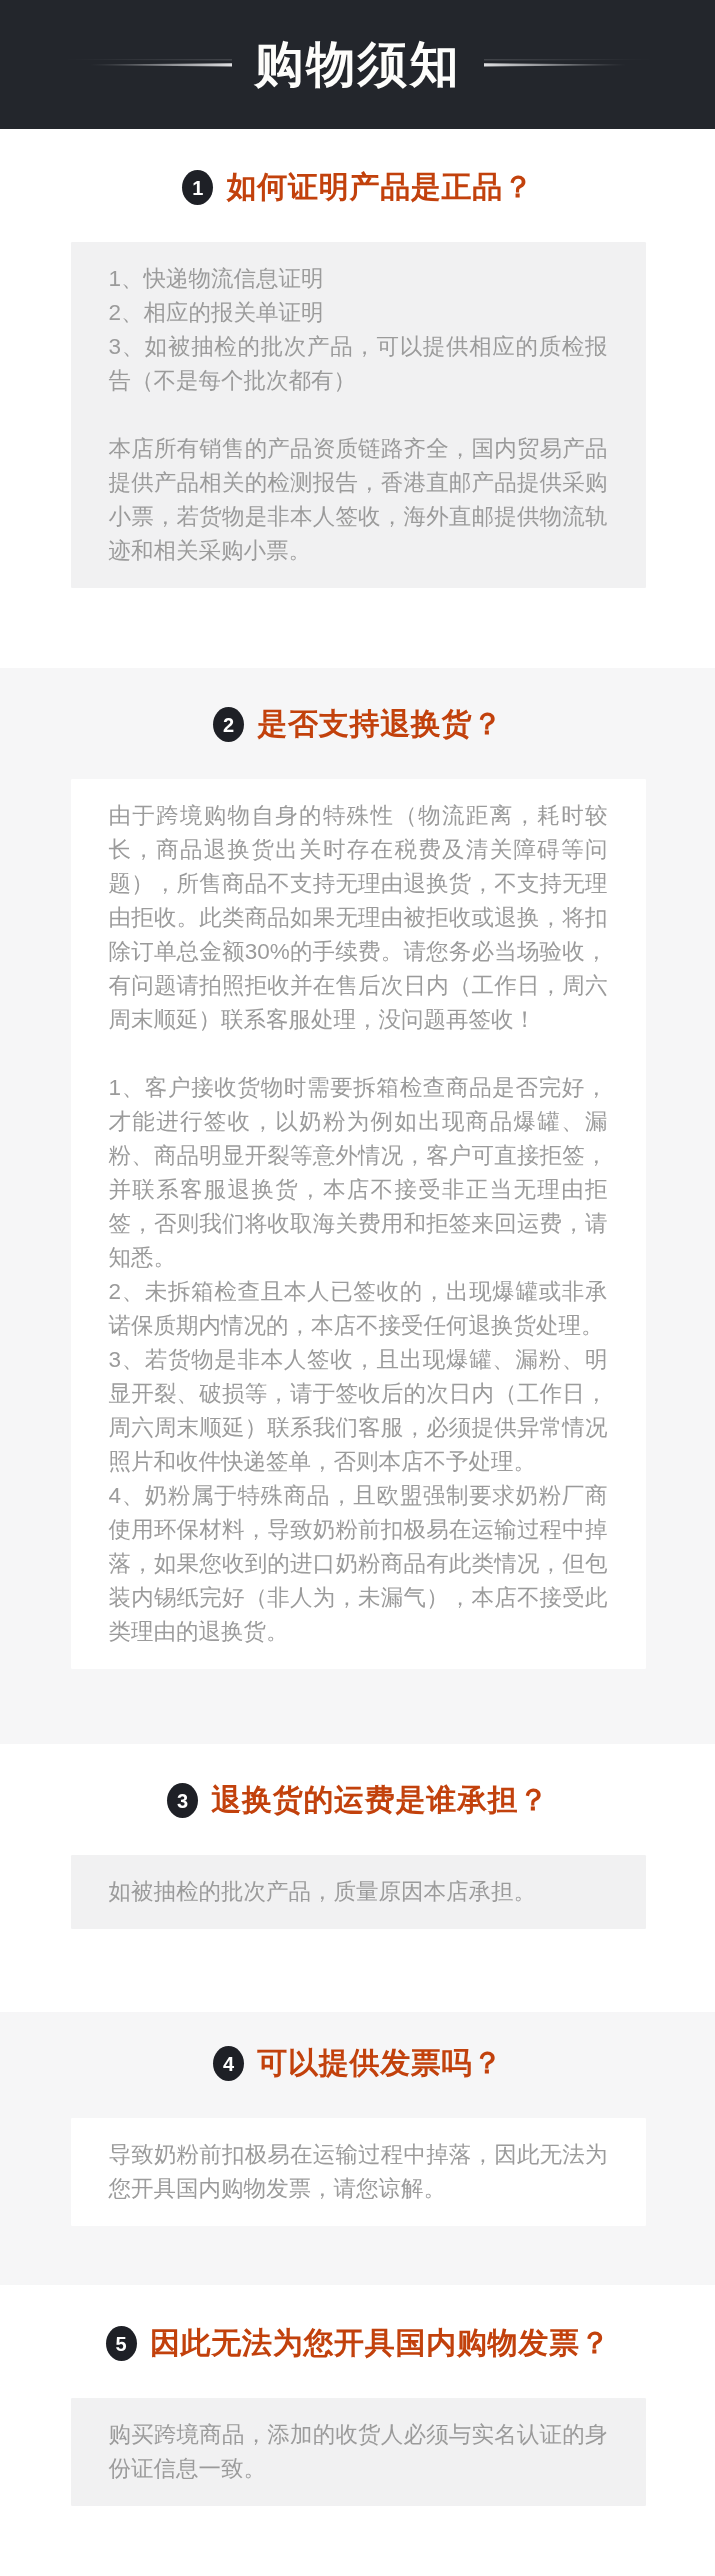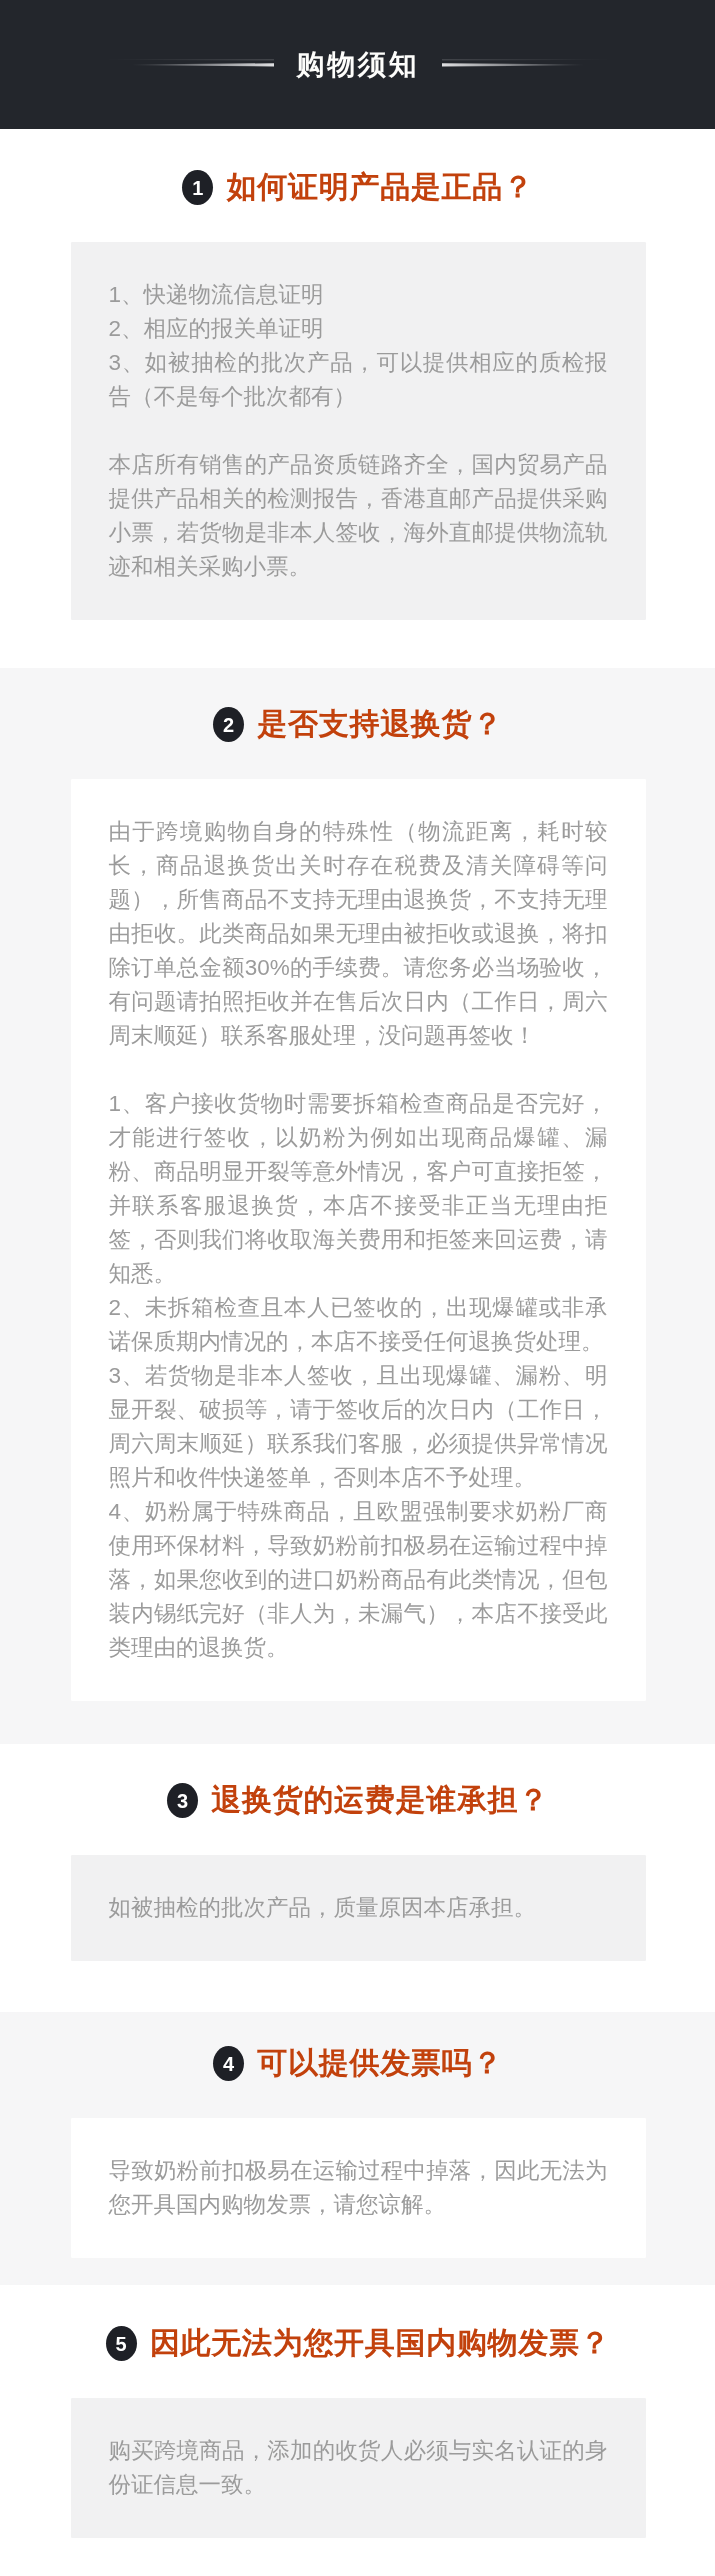--- a/index.html
+++ b/index.html
@@ -46,21 +46,21 @@
     clip-path: polygon(0 38%, 100% 0, 100% 100%, 0 62%);
   }
   .line-right .stroke,
   .line-right .echo {
     left: 0;
     background: linear-gradient(to left, rgba(255,255,255,0), rgba(244,244,246,0.9));
     clip-path: polygon(0 0, 100% 38%, 100% 62%, 0 100%);
   }
   .page-title {
     margin: 0 22.5px;
-    font-size: 28px;
+    font-size: 49px;
     font-weight: 800;
     letter-spacing: 2.7px;
     color: #fdfdfb;
     white-space: nowrap;
   }
 
   
   .section {
     box-sizing: border-box;
     width: 716px;
@@ -101,21 +101,21 @@
     color: #c2410c;
     letter-spacing: 0.7px;
     white-space: nowrap;
   }
 
   
   .info-card {
     box-sizing: border-box;
     width: 575px;
     margin: 0 auto;
-    padding: 36px 38px;
+    padding: 20px 38px;
     border-radius: 1.3px;
   }
   .tone-white .info-card { background: #f1f1f2; }
   .tone-gray  .info-card { background: #ffffff; }
 
   .info-card p {
     margin: 0;
     font-size: 22.5px;
     line-height: 34px;
     color: #9b9b9b;

